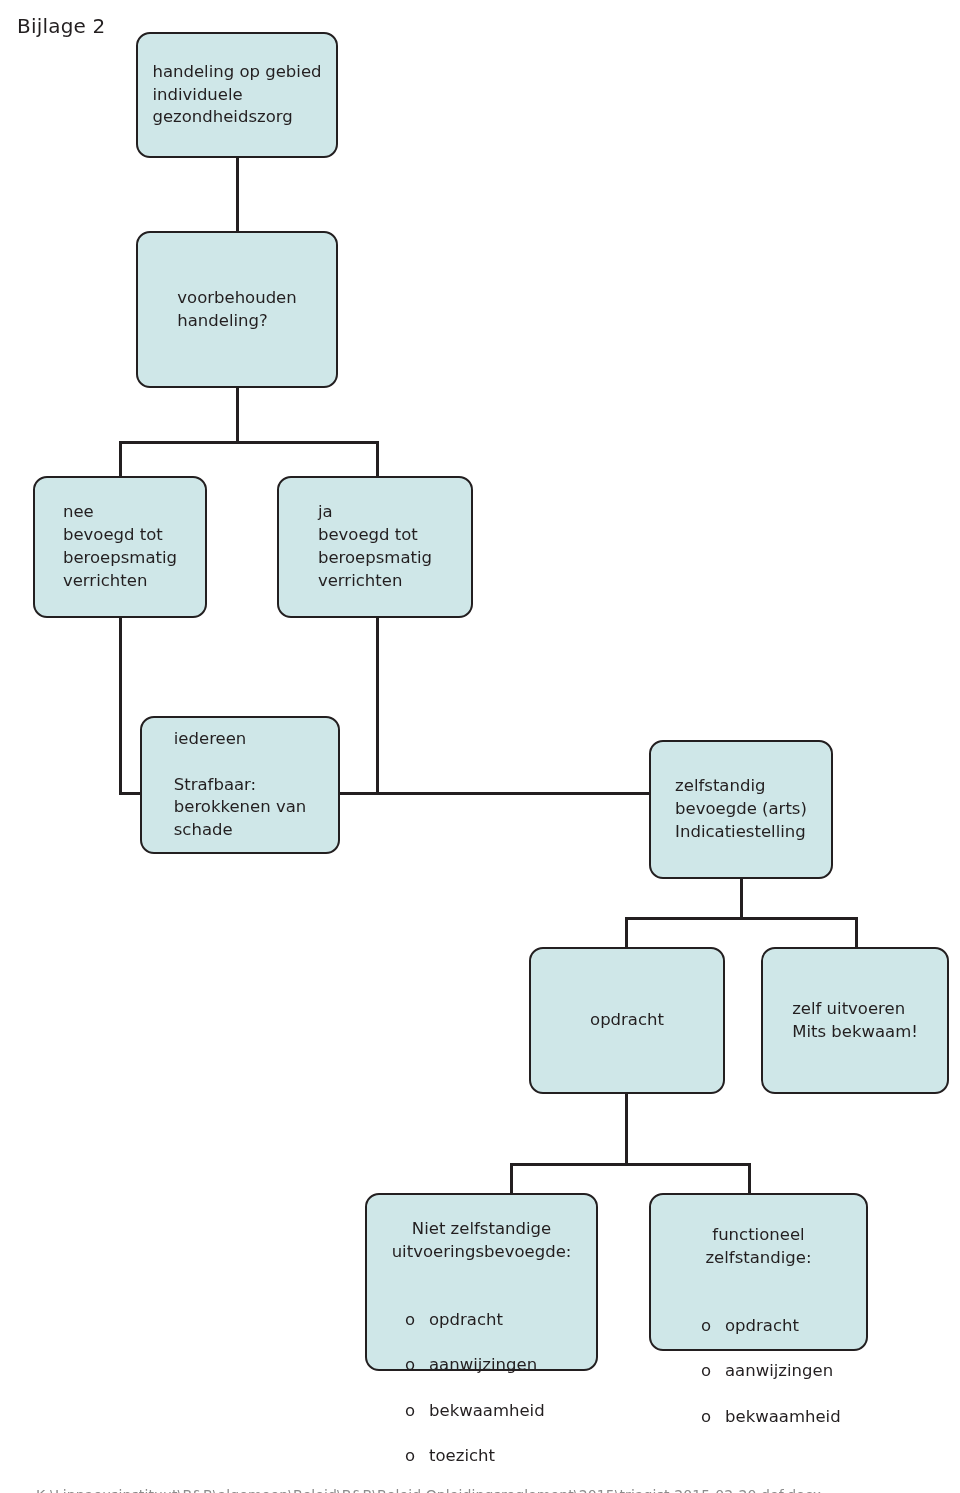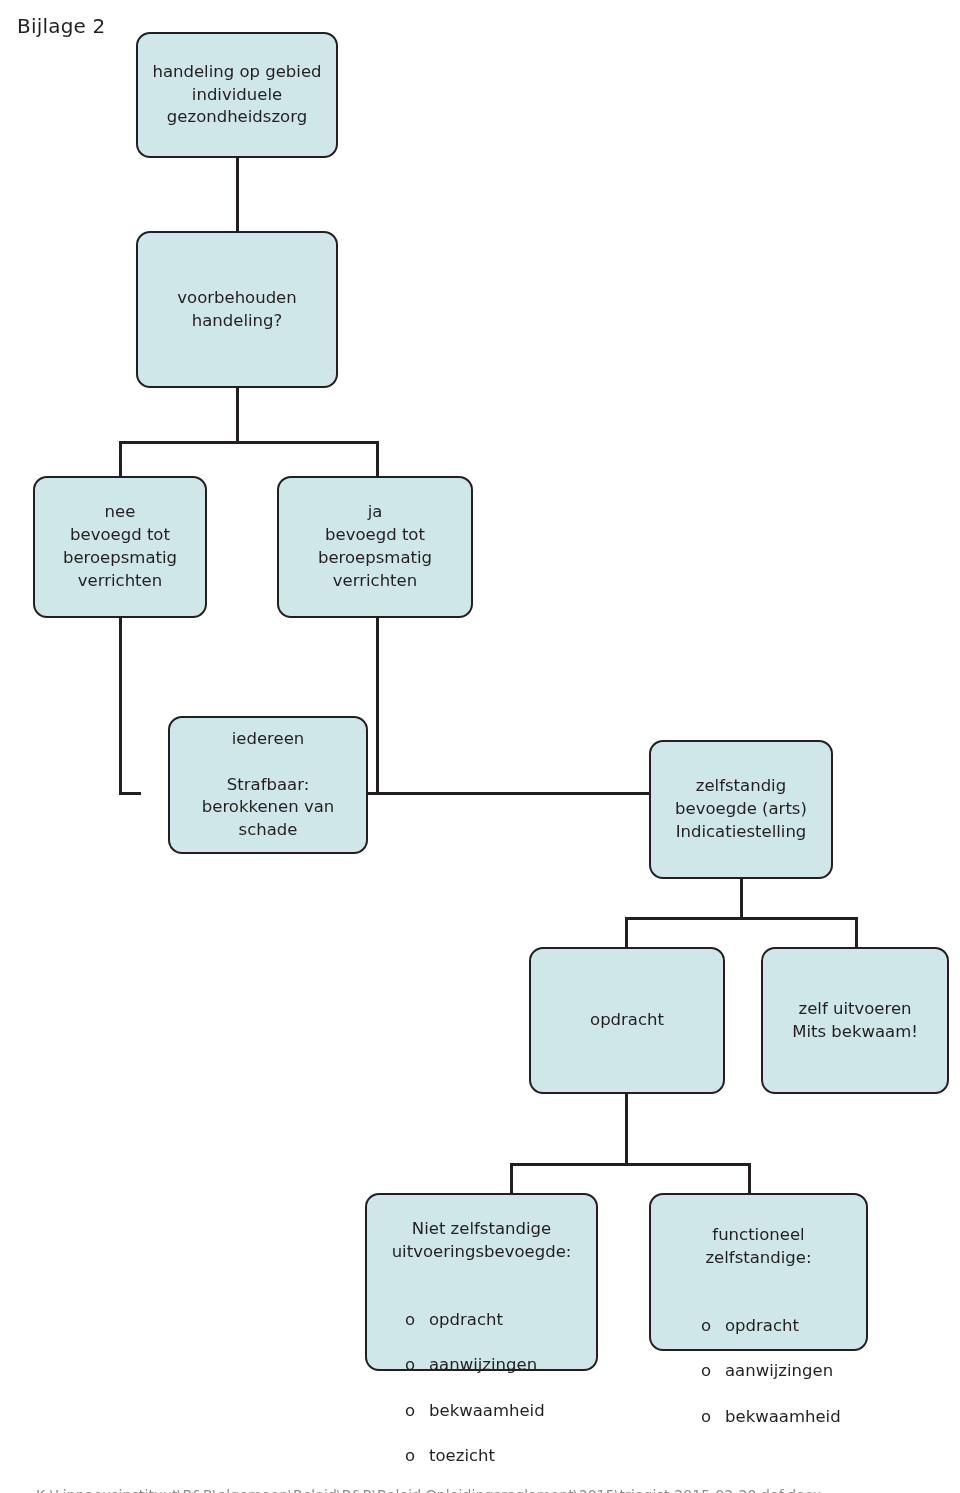--- a/index.html
+++ b/index.html
@@ -35,21 +35,20 @@
   }
   .node {
     position: absolute;
     box-sizing: border-box;
     background: #cfe7e8;
     border: 2px solid #231f20;
     border-radius: 14px;
     display: flex;
     align-items: center;
     justify-content: center;
-    text-align: center;
     font-size: 16.5px;
     line-height: 1.38;
     color: #231f20;
     padding: 4px 6px;
     white-space: pre-line;
   }
   .node.list {
     align-items: flex-start;
     justify-content: flex-start;
     text-align: left;
@@ -130,21 +129,21 @@
 verrichten</span>
 </div>
 
 <div class="node" style="left:277px; top:476px; width:196px; height:142px;">
   <span>ja
 bevoegd tot
 beroepsmatig
 verrichten</span>
 </div>
 
-<div class="node" style="left:140px; top:716px; width:200px; height:138px;margin-left:28px;">
+<div class="node" style="left:140px; top:716px; width:200px; height:138px;">
   <span>iedereen
 
 Strafbaar:
 berokkenen van
 schade</span>
 </div>
 
 <div class="node" style="left:649px; top:716px; width:184px; height:139px;margin-top:24px;">
   <span>zelfstandig
 bevoegde (arts)

